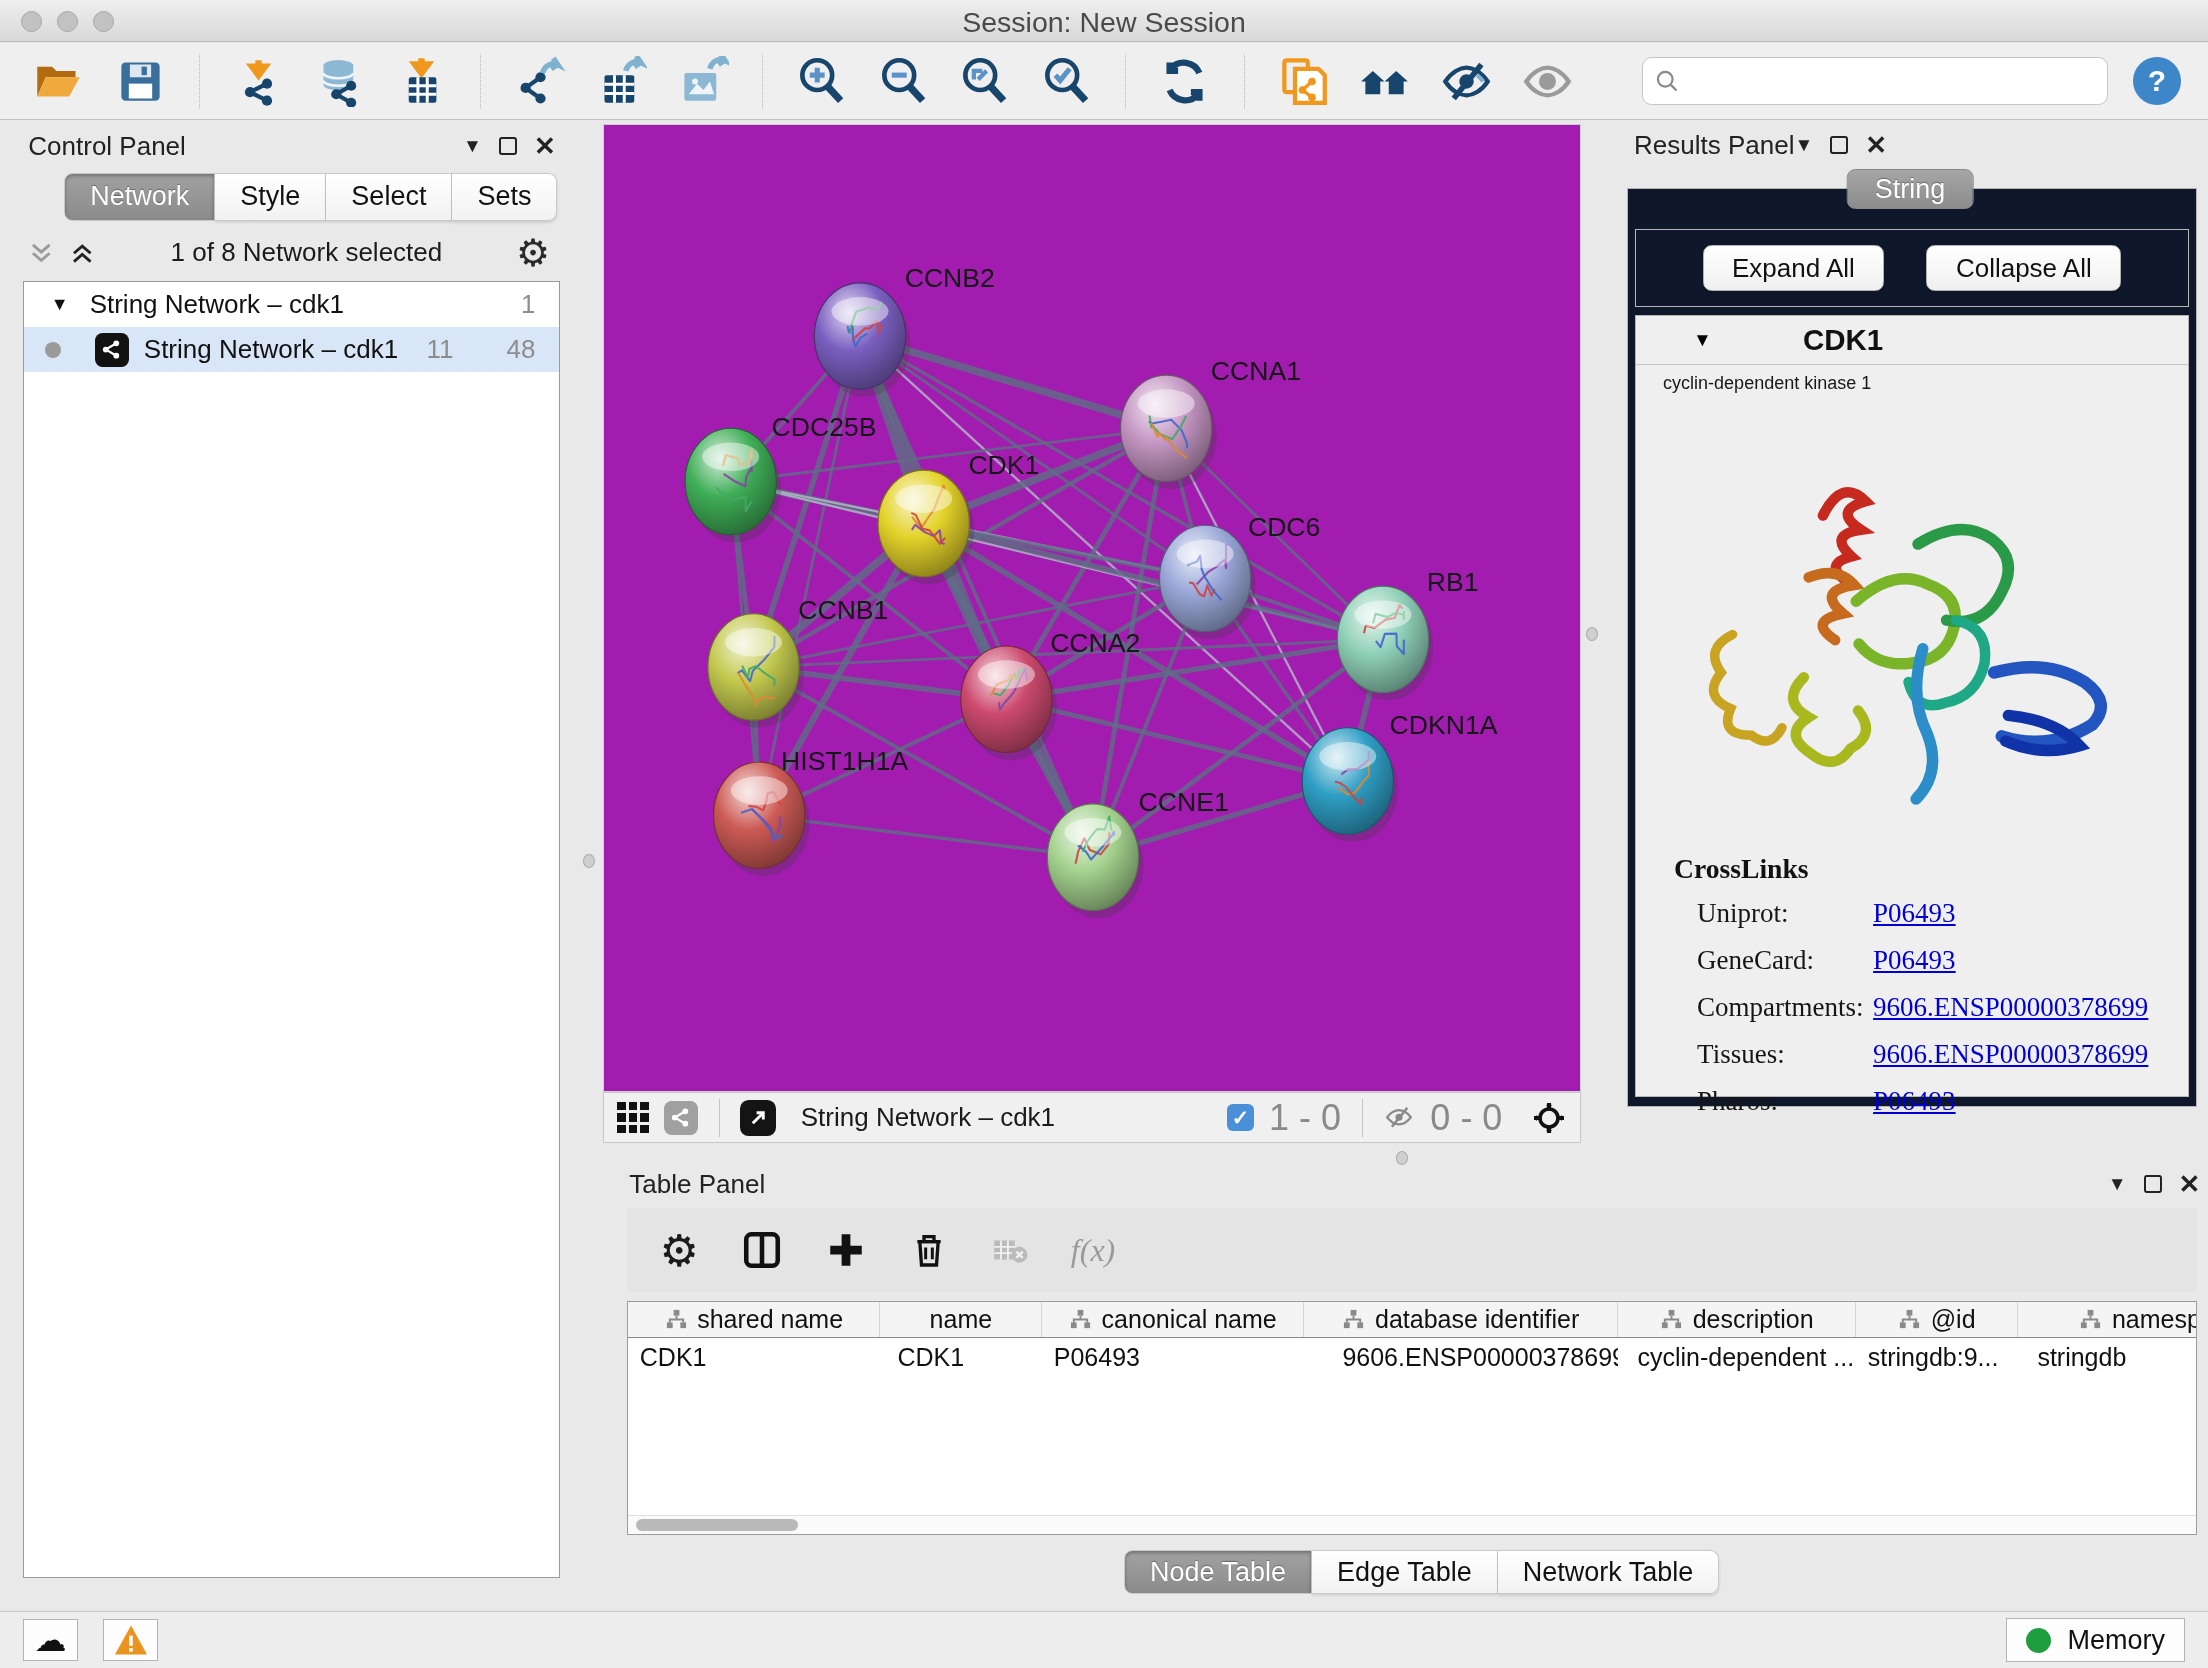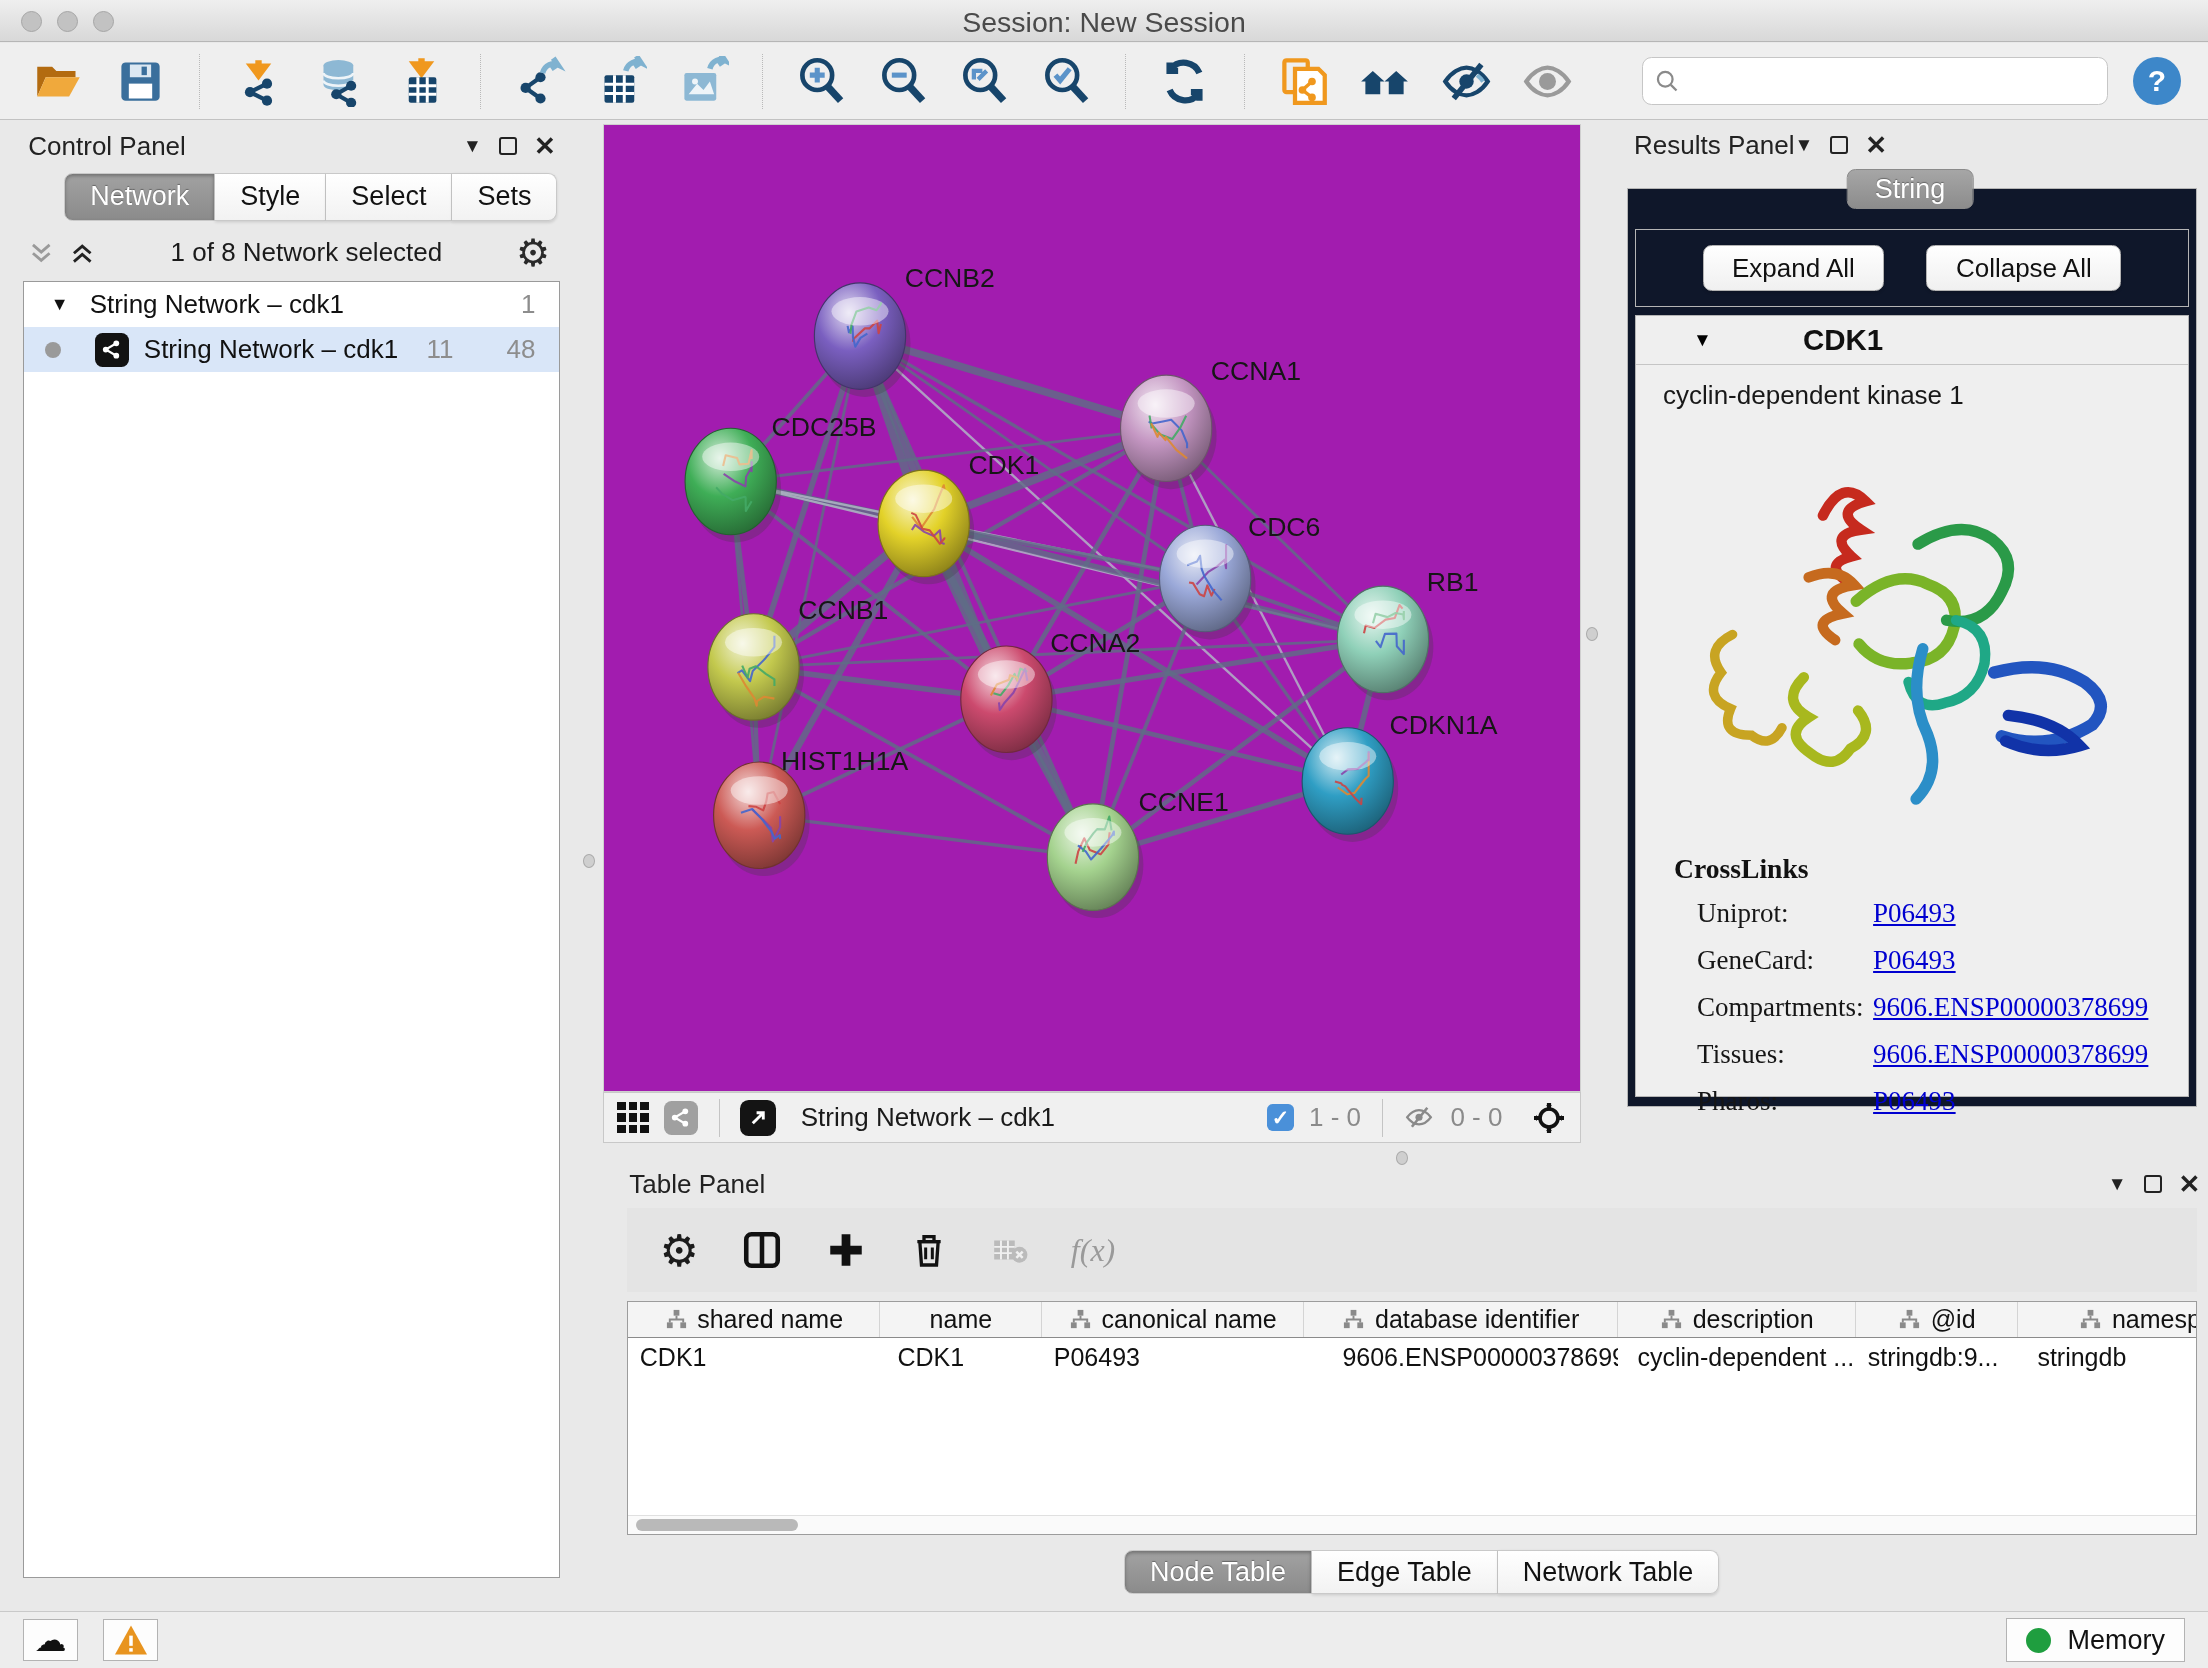--- a/index.html
+++ b/index.html
@@ -70,21 +70,21 @@
   .ns-sep { width:0; height:38px; border-left:1px solid #c4c4c4; margin:0 5.7px; }
   .grid9 { display:grid; grid-template-columns:repeat(3,8.6px); grid-gap:2.9px; }
   .grid9 i { width:8.6px; height:8.6px; background:#111; display:block; }
   .gray-badge { width:34px; height:34px; border-radius:7.6px; background:#a0a0a0;
     display:flex; align-items:center; justify-content:center; }
   .black-badge { width:36px; height:36px; border-radius:8.6px; background:#141414;
     display:flex; align-items:center; justify-content:center; }
   .ns-title { font-size:26px; color:#1a1a1a; margin-left:9.5px; flex:1; }
   .chkbox { width:27px; height:27px; border-radius:5.7px; background:#4a90d9; color:#fff;
     font-size:21px; font-weight:bold; display:flex; align-items:center; justify-content:center; }
-  .ns-count { font-size:26px; color:#8a8a8a; }
+  .ns-count { font-size:36px; color:#8a8a8a; }
 
   .split-dot { position:absolute; width:12.4px; height:14.3px; border-radius:50%;
     background:#cfcfcf; border:1px solid #ababab; }
 
   
   .results-panel { position:absolute; left:1617px; top:127px; width:586px; height:980px; }
   .rp-head { display:flex; align-items:center; height:36px; padding:0 9.5px 0 17px; }
   .rp-tab { position:absolute; left:50%; transform:translateX(-50%); top:42px; z-index:2;
     height:40px; padding:0 27px; background:linear-gradient(#a6a6a6,#8c8c8c); color:#fff;
     font-size:27px; display:flex; align-items:center; border-radius:8.6px;
@@ -94,21 +94,21 @@
   .rp-btnbox { position:absolute; left:7.6px; right:7.6px; top:40px; height:78px;
     border:1px solid #b5b5b5; display:flex; align-items:center; justify-content:center; gap:42px; }
   .rp-btn { height:46px; padding:0 28.5px; background:linear-gradient(#ffffff,#f0f0f0);
     border:1px solid #b3b3b3; border-radius:8.6px; font-size:26px; color:#111;
     display:flex; align-items:center; box-shadow:0 1.9px 2.9px rgba(0,0,0,.15); }
   .rp-entry { position:absolute; left:7.6px; right:7.6px; top:126px; bottom:9.5px;
     border:1px solid #b5b5b5; background:#efefef; }
   .rp-entry-head { height:49px; display:flex; align-items:center; border-bottom:1px solid #c5c5c5; }
   .rp-entry-head .tri { margin-left:57px; font-size:19px; }
   .rp-gene { font-size:29.5px; font-weight:bold; margin-left:91px; color:#111; }
-  .rp-desc { font-size:26px; color:#181818; margin:15px 0 0 27px; }
+  .rp-desc { font-size:18px; color:#181818; margin:8px 0 0 27px; }
   .rp-protein { position:absolute; left:44px; top:114px; width:476px; height:409px; }
   .crosslinks { position:absolute; left:38px; top:537px; right:19px;
     font-family:"Liberation Serif", serif; }
   .cl-head { font-size:27.6px; font-weight:bold; color:#111; margin-bottom:13.3px; }
   .cl-row { display:flex; font-size:27px; margin-bottom:16px; }
   .cl-row .cl-label { width:176px; color:#161616; margin-left:23px; }
   .cl-row a { color:#0000d0; text-decoration:underline; }
 
   
   .table-panel { position:absolute; left:616px; top:1166px; width:1592px; height:439px; }

